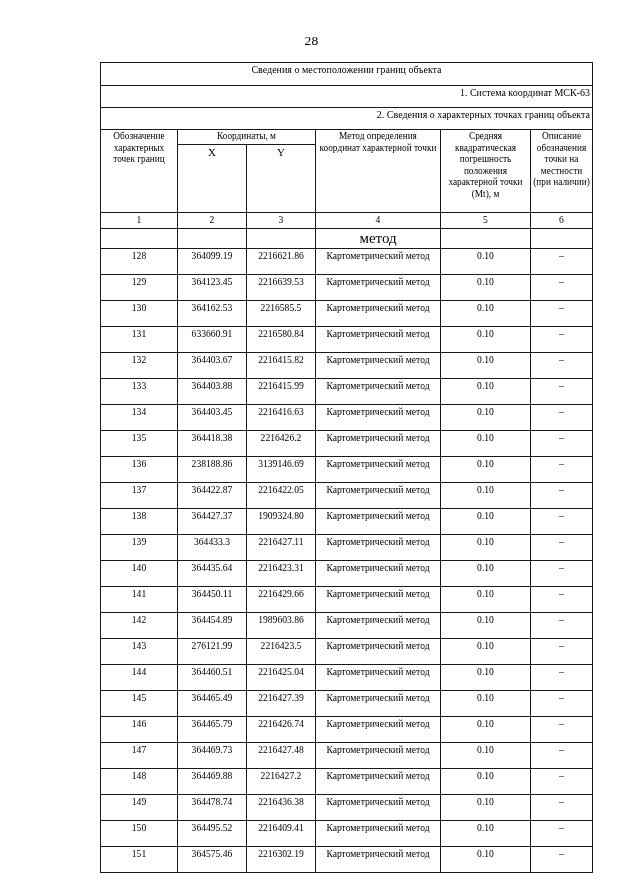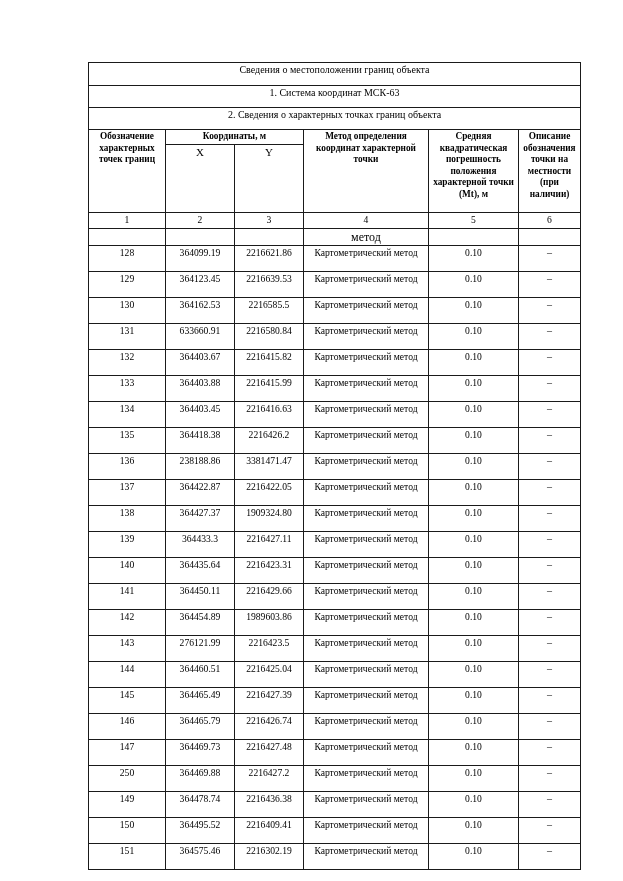--- a/index.html
+++ b/index.html
@@ -29,21 +29,21 @@
     left: 0;
     top: 33px;
     width: 623px;
     text-align: center;
     font-size: 13.5px;
     letter-spacing: 0.2px;
   }
 
   .doc-table {
     position: absolute;
-    left: 88px;
+    left: 100px;
     top: 62px;
     width: 492px;
     border-collapse: collapse;
     table-layout: fixed;
     font-size: 9.6px;
     line-height: 1.18;
   }
 
   .doc-table td {
     border: 1px solid #1a1a1a;
@@ -52,34 +52,33 @@
   }
 
   .title-cell {
     text-align: center;
     height: 20px;
     vertical-align: middle;
     font-size: 10px;
   }
 
   .section-cell {
-    text-align: center;
+    text-align: right;
     padding-left: 4px;
     height: 19px;
     vertical-align: middle;
     font-size: 10px;
   }
 
   .hdr {
     text-align: center;
     vertical-align: top;
     padding-top: 2px;
     font-size: 9.3px;
     line-height: 1.24;
-    font-weight: bold;
   }
 
   .hdr-xy {
     text-align: center;
     vertical-align: middle;
     font-size: 11px;
   }
 
   .numrow td {
     text-align: center;
@@ -97,41 +96,42 @@
   }
 
   .data-cell.method {
     line-height: 1.22;
   }
 
   .cont-cell {
     text-align: center;
     vertical-align: top;
     height: 11px;
-    font-size: 12px;
+    font-size: 15px;
     padding-top: 0;
   }
 
   
   col.c1 { width: 77px; }
   col.c2 { width: 69px; }
   col.c3 { width: 69px; }
   col.c4 { width: 125px; }
   col.c5 { width: 90px; }
   col.c6 { width: 62px; }
 
   .dash {
     font-size: 10px;
   }
 </style>
 </head>
 <body>
 
 <div class="page">
 
+  <div class="page-number">28</div>
 
   <table class="doc-table">
     <colgroup>
       <col class="c1">
         <col class="c2">
         <col class="c3">
         <col class="c4">
         <col class="c5">
         <col class="c6">
     </colgroup>
@@ -240,21 +240,21 @@
           <td class="data-cell">135</td>
           <td class="data-cell">364418.38</td>
           <td class="data-cell">2216426.2</td>
           <td class="data-cell method">Картометрический метод</td>
           <td class="data-cell">0.10</td>
           <td class="data-cell dash">–</td>
         </tr>
         <tr>
           <td class="data-cell">136</td>
           <td class="data-cell">238188.86</td>
-          <td class="data-cell">3381471.47</td>
+          <td class="data-cell">3139146.69</td>
           <td class="data-cell method">Картометрический метод</td>
           <td class="data-cell">0.10</td>
           <td class="data-cell dash">–</td>
         </tr>
         <tr>
           <td class="data-cell">137</td>
           <td class="data-cell">364422.87</td>
           <td class="data-cell">2216422.05</td>
           <td class="data-cell method">Картометрический метод</td>
           <td class="data-cell">0.10</td>
@@ -334,21 +334,21 @@
         </tr>
         <tr>
           <td class="data-cell">147</td>
           <td class="data-cell">364469.73</td>
           <td class="data-cell">2216427.48</td>
           <td class="data-cell method">Картометрический метод</td>
           <td class="data-cell">0.10</td>
           <td class="data-cell dash">–</td>
         </tr>
         <tr>
-          <td class="data-cell">250</td>
+          <td class="data-cell">148</td>
           <td class="data-cell">364469.88</td>
           <td class="data-cell">2216427.2</td>
           <td class="data-cell method">Картометрический метод</td>
           <td class="data-cell">0.10</td>
           <td class="data-cell dash">–</td>
         </tr>
         <tr>
           <td class="data-cell">149</td>
           <td class="data-cell">364478.74</td>
           <td class="data-cell">2216436.38</td>

